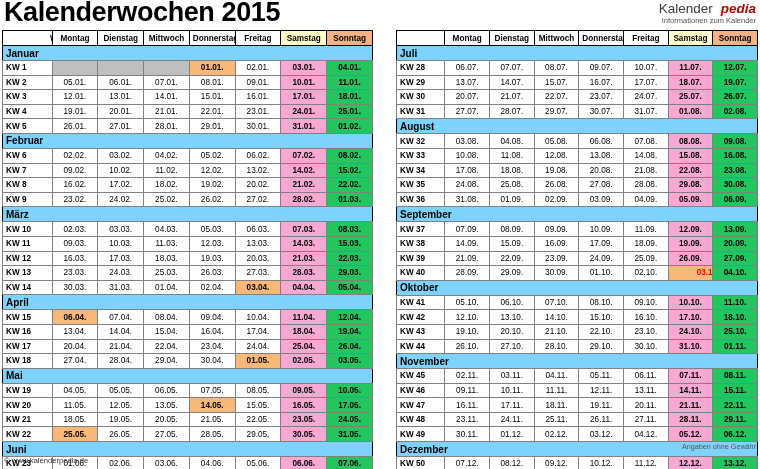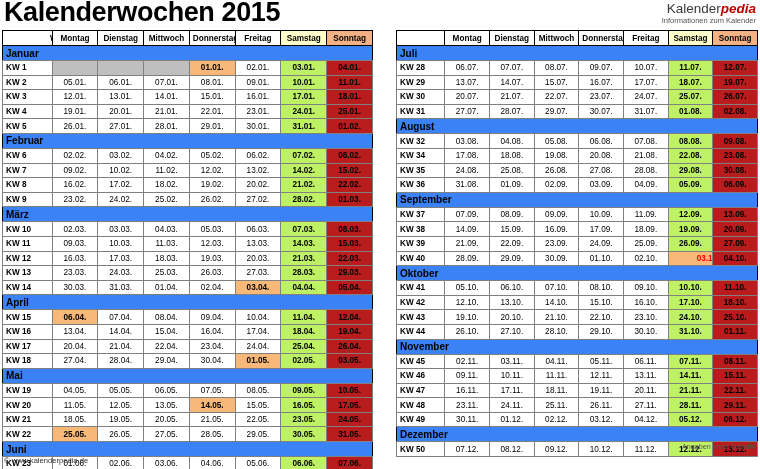--- a/index.html
+++ b/index.html
@@ -38,20 +38,21 @@
   }
   #brand-name {
     font-size: 13.5px;
     color: #3a3a3a;
     white-space: nowrap;
   }
   #brand-name .pedia {
     color: #c00000;
     font-style: italic;
     font-weight: bold;
+    margin-left: 8px;
   }
   #brand-tagline {
     font-size: 7.5px;
     color: #555555;
     white-space: nowrap;
     margin-top: 1px;
   }
 
   
   .cal-wrap {
@@ -89,21 +90,21 @@
     background: #ffffff;
     border: 1px solid #000000;
     height: 14px;
   }
   tr.head th.h-week { text-align: left; padding-left: 47px; }
   tr.head th.h-sat  { background: #ffffcc; }
   tr.head th.h-sun  { background: #f4b183; }
 
   
   tr.month td {
-    background: #3b82f6;
+    background: #7dd3fc;
     font-weight: bold;
     font-size: 10px;
     text-align: left;
     color: #000000;
     height: 14px;
     border-left: 1px solid #000000;
     border-right: 1px solid #000000;
   }
 
   
@@ -111,26 +112,26 @@
     font-weight: bold;
     text-align: left;
     background: #ffffff;
   }
   td.day {
     text-align: center;
     background: #ffffff;
   }
   td.sat {
     text-align: center;
-    background: #bef264;
+    background: #f9a8d4;
     font-weight: bold;
   }
   td.sun {
     text-align: center;
-    background: #b91c1c;
+    background: #22c55e;
     font-weight: bold;
   }
   td.empty { background: #bfbfbf; }
   td.hol {
     background: #f8b878;
     color: #ff0000;
     font-weight: bold;
     margin-left: 25px;
   }
   td.sat.hol, td.sun.hol {
@@ -520,20 +521,30 @@
           <td class="wk">KW 32</td>
           <td class="day">03.08.</td>
           <td class="day">04.08.</td>
           <td class="day">05.08.</td>
           <td class="day">06.08.</td>
           <td class="day">07.08.</td>
           <td class="sat">08.08.</td>
           <td class="sun">09.08.</td>
         </tr>
         <tr>
+          <td class="wk">KW 33</td>
+          <td class="day">10.08.</td>
+          <td class="day">11.08.</td>
+          <td class="day">12.08.</td>
+          <td class="day">13.08.</td>
+          <td class="day">14.08.</td>
+          <td class="sat">15.08.</td>
+          <td class="sun">16.08.</td>
+        </tr>
+        <tr>
           <td class="wk">KW 34</td>
           <td class="day">17.08.</td>
           <td class="day">18.08.</td>
           <td class="day">19.08.</td>
           <td class="day">20.08.</td>
           <td class="day">21.08.</td>
           <td class="sat">22.08.</td>
           <td class="sun">23.08.</td>
         </tr>
         <tr>

